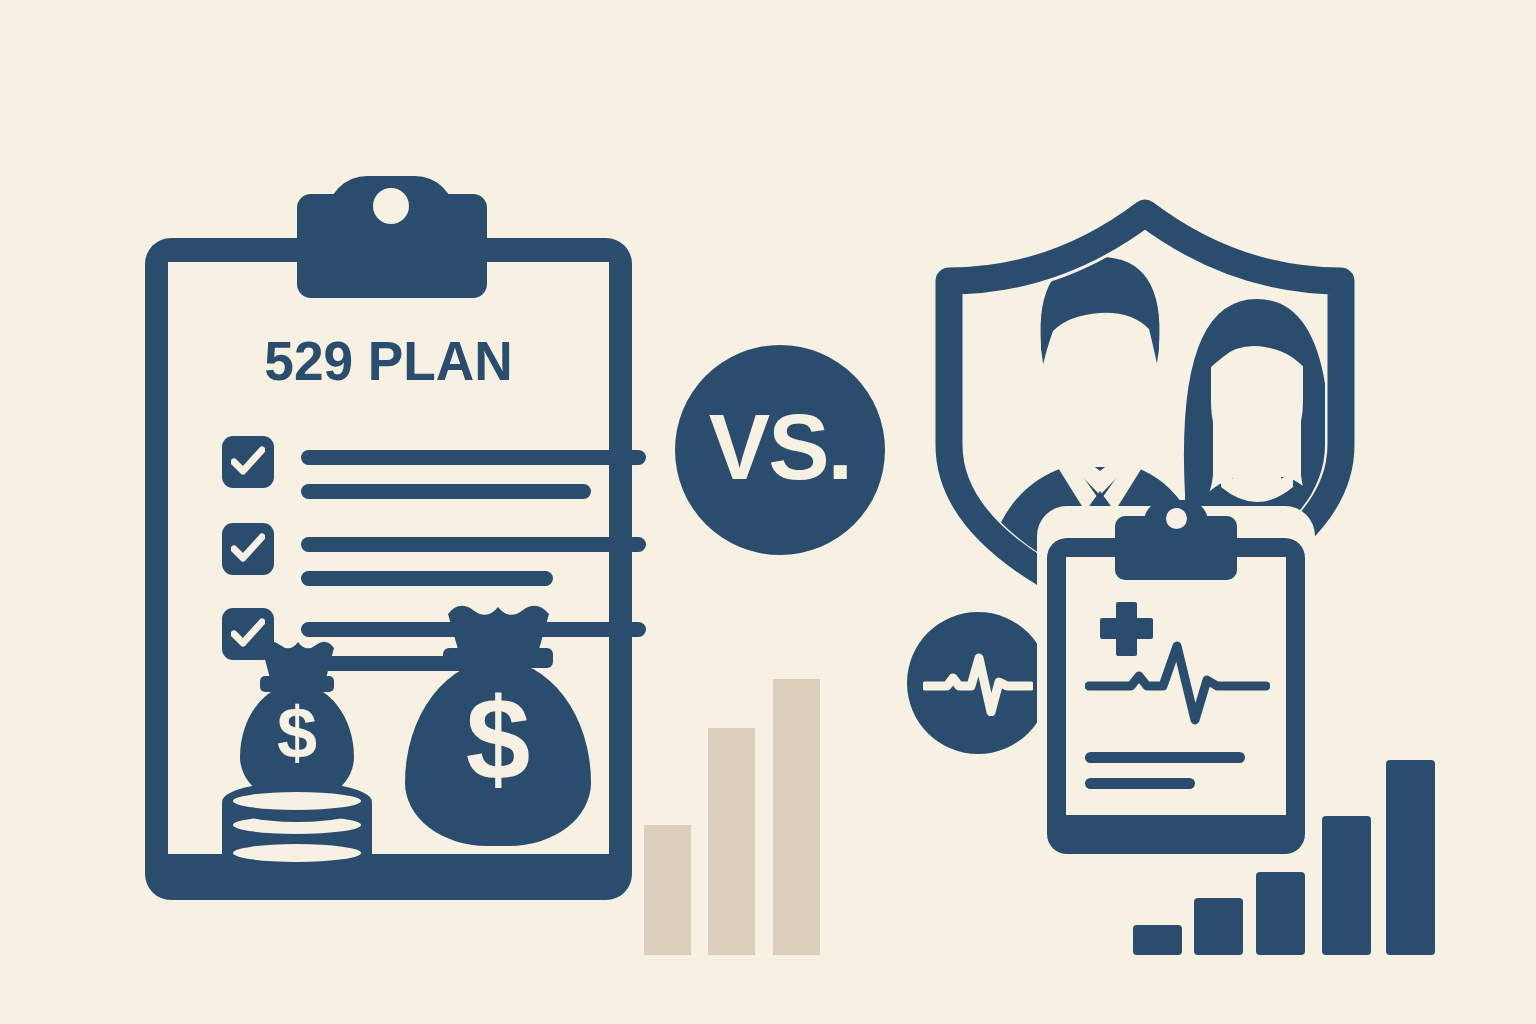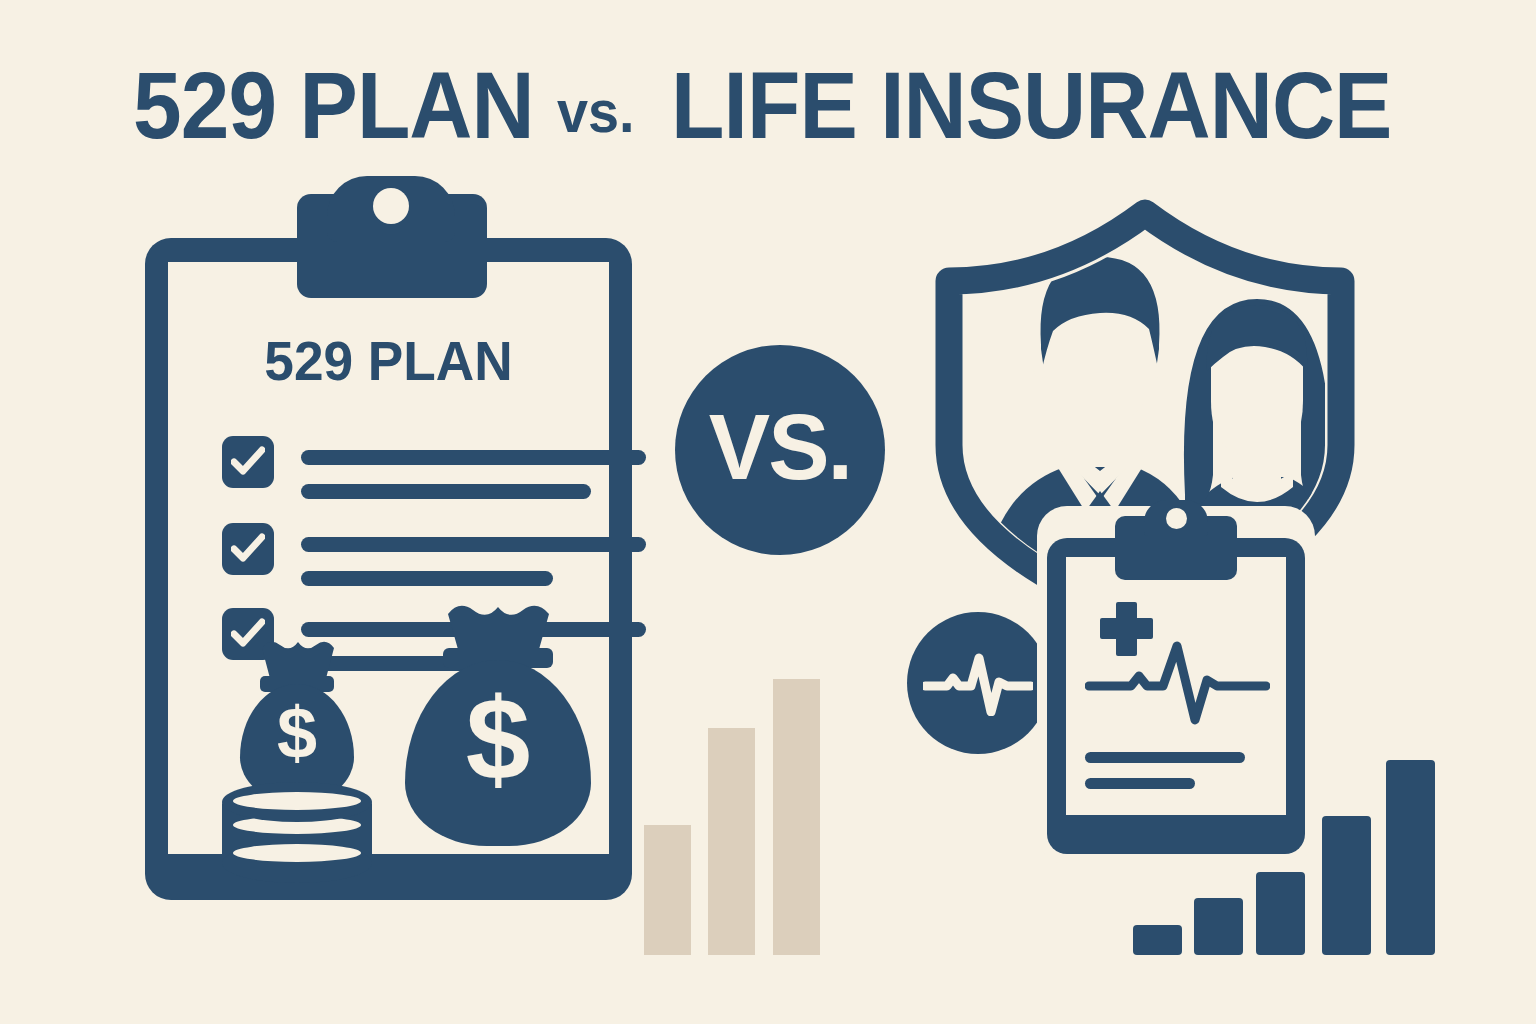--- a/index.html
+++ b/index.html
@@ -296,23 +296,20 @@
     border-radius: 6px;
   }
 
   .ecg { position: absolute; }
 </style>
 </head>
 <body>
 
 <div id="stage">
 
-  <div id="title-bar">
-    <span class="t-main">529 PLAN</span><span class="t-vs">vs.</span><span class="t-main">LIFE INSURANCE</span>
-  </div>
 
   <div id="clipboard-left">
     <div id="cb-frame"></div>
     <div id="cb-page"></div>
     <div id="cb-clip-base"></div>
     <div id="cb-clip-top"></div>
     <div id="cb-clip-hole"></div>
 
     <div id="cb-heading">529 PLAN</div>
 

